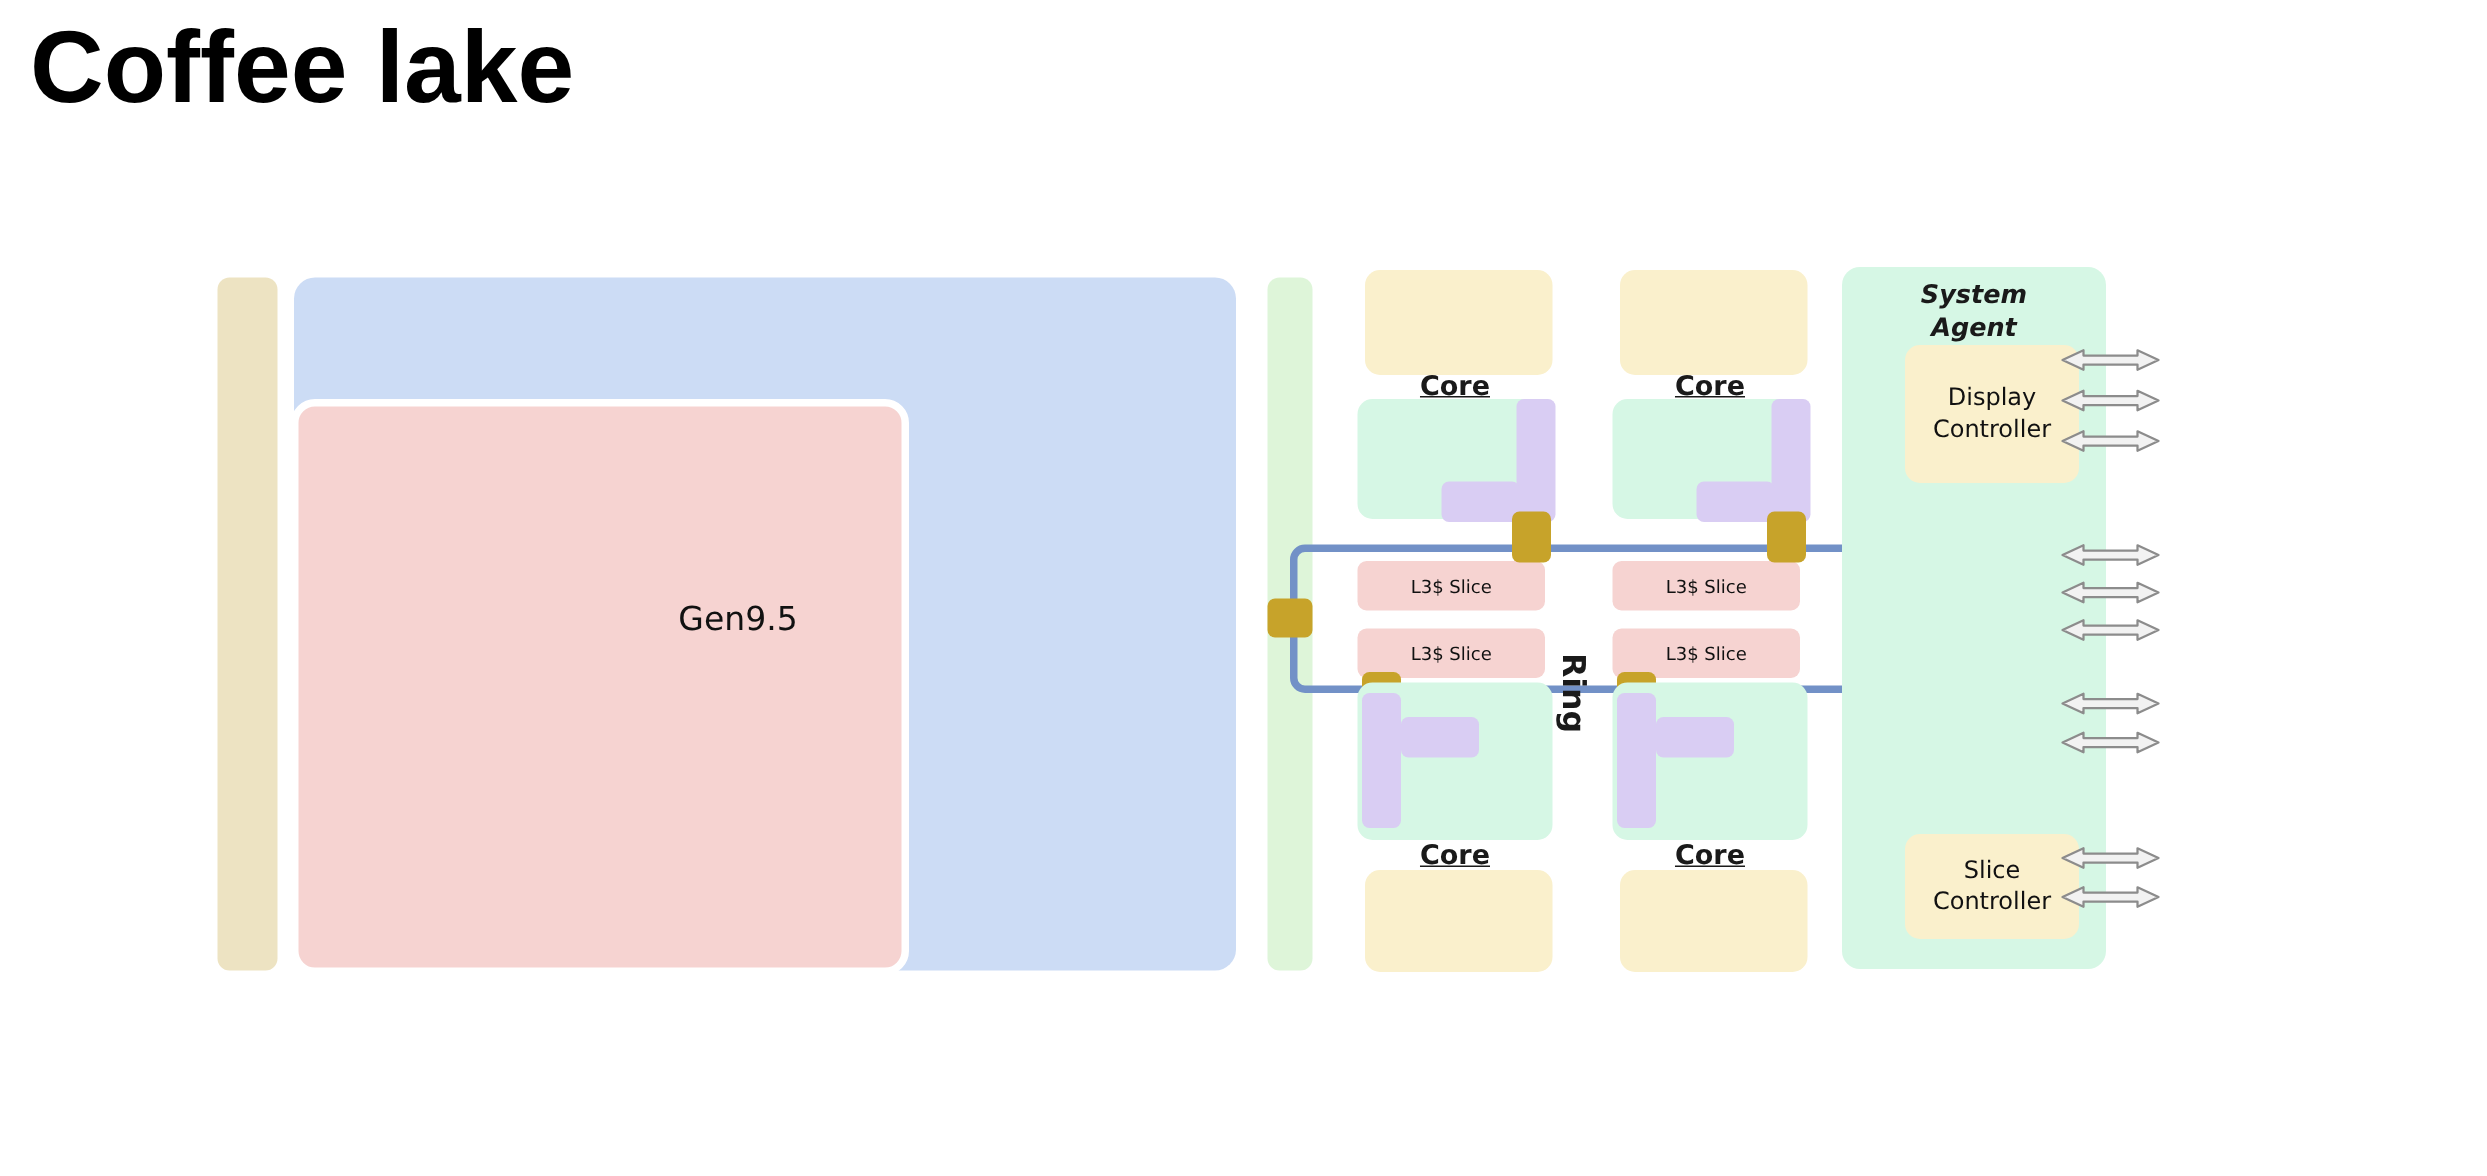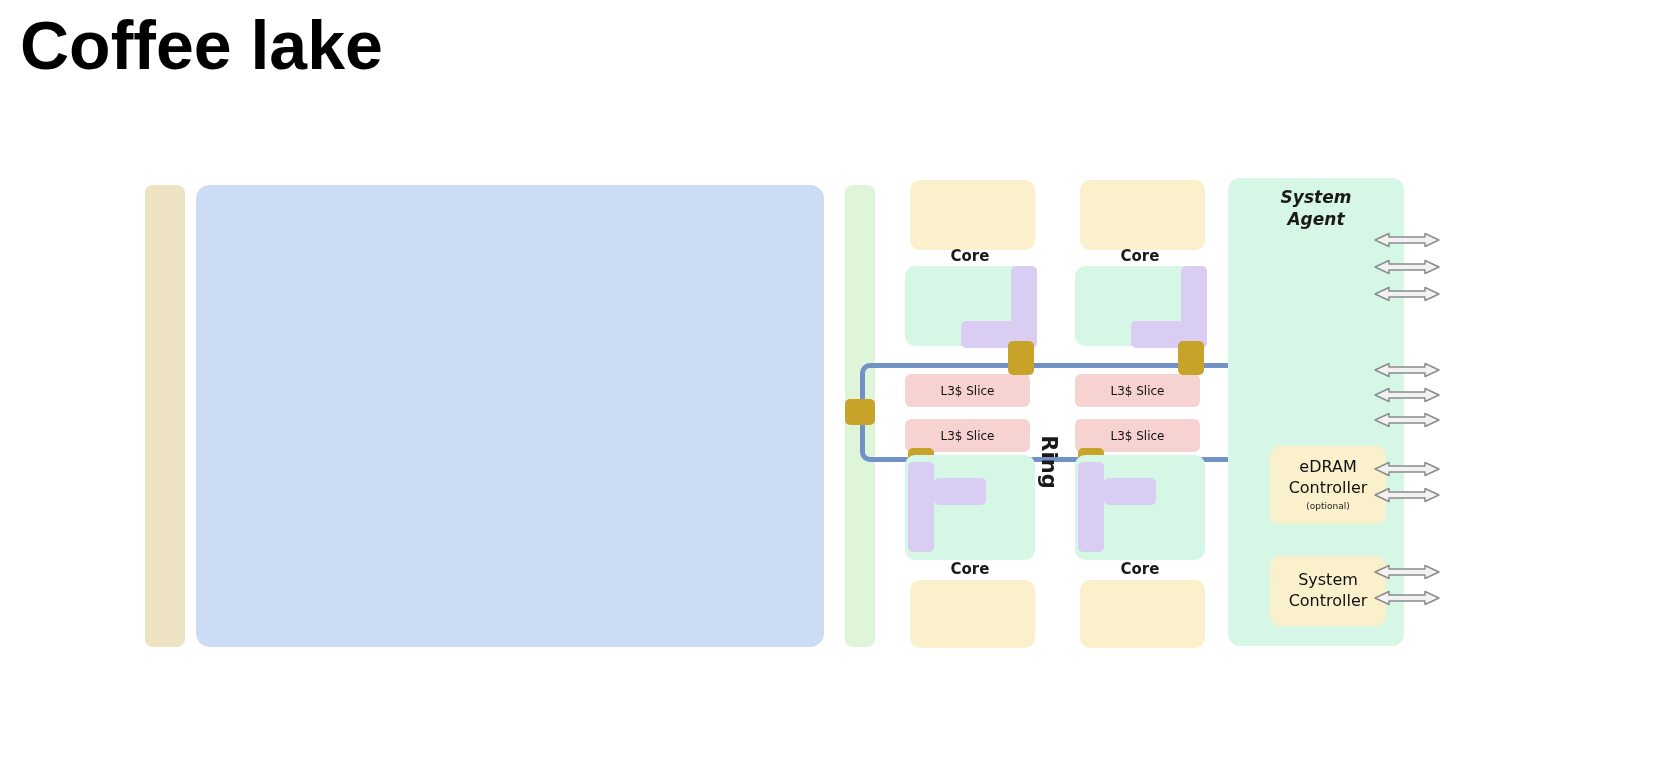--- a/index.html
+++ b/index.html
@@ -8,21 +8,21 @@
   .abs{position:absolute;box-sizing:border-box;}
   .page-title{font-family:"Liberation Sans",sans-serif;font-size:68px;font-weight:700;color:#000;white-space:nowrap;}
   .tan{background:#ede3c2;border-radius:8px;}
   .blue{background:#ccdcf5;border-radius:14px;}
   .gen-block{background:#f6d3d1;border:5px solid #ffffff;border-radius:16px;}
   .gen-label{font-size:22px;color:#111;}
   .green{background:#def5d9;border-radius:8px;}
   .mint{background:#d6f7e5;border-radius:10px;}
   .cream{background:#faf0cc;border-radius:10px;}
   .purple{background:#d9cdf3;border-radius:5px;}
-  .core-label{font-weight:bold;font-size:15px;text-align:center;color:#1a1a1a;}
+  .core-label{font-weight:bold;font-size:18px;text-align:center;color:#1a1a1a;text-decoration:underline;}
   .ring{border:5px solid #7291c7;border-radius:10px;background:transparent;}
   .gold{background:#c7a32a;border-radius:5px;}
   .slice{background:#f6d3d1;border-radius:6px;display:flex;align-items:center;justify-content:center;
          font-size:12px;color:#111;}
   .ring-label{font-weight:bold;font-size:21px;text-align:center;transform:rotate(90deg);color:#1a1a1a;}
   .sa-panel{background:#d6f7e5;border-radius:12px;}
   .sa-title{font-weight:bold;font-size:17px;text-align:center;line-height:1.3;color:#1a1a1a;}
   .ctrl{background:#faf0cc;border-radius:10px;display:flex;flex-direction:column;align-items:center;
         justify-content:center;font-size:16px;text-align:center;line-height:1.3;color:#111;}
   .ctrl-note{font-size:9px;margin-top:2px;color:#222;}
@@ -31,20 +31,23 @@
 <body>
 
 <div class="page">
 
   <div class="abs page-title" style="left:20px;top:6px;">Coffee lake</div>
 
   <div class="abs tan" style="left:145px;top:185px;width:40px;height:462px;"></div>
 
   <div class="abs blue" style="left:196px;top:185px;width:628px;height:462px;"></div>
 
+  <div class="abs gen-block" style="left:194px;top:266px;width:412px;height:384px;">
+    <span class="abs gen-label" style="left:293px;top:130px;transform:translateX(-50%);">Gen9.5</span>
+  </div>
 
   <div class="abs green" style="left:845px;top:185px;width:30px;height:462px;"></div>
 
   <div class="abs cream" style="left:910px;top:180px;width:125px;height:70px;"></div>
   <div class="abs core-label" style="left:905px;top:247px;width:130px;">Core</div>
   <div class="abs mint" style="left:905px;top:266px;width:130px;height:80px;"></div>
   <div class="abs purple" style="left:1011px;top:266px;width:26px;height:82px;"></div>
   <div class="abs purple" style="left:961px;top:321px;width:52px;height:27px;"></div>
 
   <div class="abs cream" style="left:1080px;top:180px;width:125px;height:70px;"></div>
@@ -86,26 +89,25 @@
   <div class="abs mint" style="left:1075px;top:455px;width:130px;height:105px;"></div>
   <div class="abs purple" style="left:1078px;top:462px;width:26px;height:90px;"></div>
   <div class="abs purple" style="left:1104px;top:478px;width:52px;height:27px;"></div>
   <div class="abs core-label" style="left:1075px;top:560px;width:130px;">Core</div>
   <div class="abs cream" style="left:1080px;top:580px;width:125px;height:68px;"></div>
 
   <div class="abs sa-panel" style="left:1228px;top:178px;width:176px;height:468px;">
     <div class="sa-title" style="width:110px;margin:8px auto 0;font-style:italic;">System Agent</div>
   </div>
 
-  <div class="abs ctrl" style="left:1270px;top:446px;width:116px;height:78px;">
-    <span>eDRAM Controller</span>
-    <span class="ctrl-note">(optional)</span>
+  <div class="abs ctrl" style="left:1270px;top:230px;width:116px;height:92px;">
+    <span>Display Controller</span>
   </div>
   <div class="abs ctrl" style="left:1270px;top:556px;width:116px;height:70px;">
-    <span>System Controller</span>
+    <span>Slice Controller</span>
   </div>
 
   <svg class="abs" style="left:1374px;top:232px;" width="66" height="16" viewBox="0 0 66 16">
     <polygon points="1,8 15,1.5 15,5 51,5 51,1.5 65,8 51,14.5 51,11 15,11 15,14.5" fill="#f2f2f2" stroke="#8c8c8c" stroke-width="1.5" stroke-linejoin="round"></polygon>
   </svg>
   <svg class="abs" style="left:1374px;top:259px;" width="66" height="16" viewBox="0 0 66 16">
     <polygon points="1,8 15,1.5 15,5 51,5 51,1.5 65,8 51,14.5 51,11 15,11 15,14.5" fill="#f2f2f2" stroke="#8c8c8c" stroke-width="1.5" stroke-linejoin="round"></polygon>
   </svg>
   <svg class="abs" style="left:1374px;top:286px;" width="66" height="16" viewBox="0 0 66 16">
     <polygon points="1,8 15,1.5 15,5 51,5 51,1.5 65,8 51,14.5 51,11 15,11 15,14.5" fill="#f2f2f2" stroke="#8c8c8c" stroke-width="1.5" stroke-linejoin="round"></polygon>

